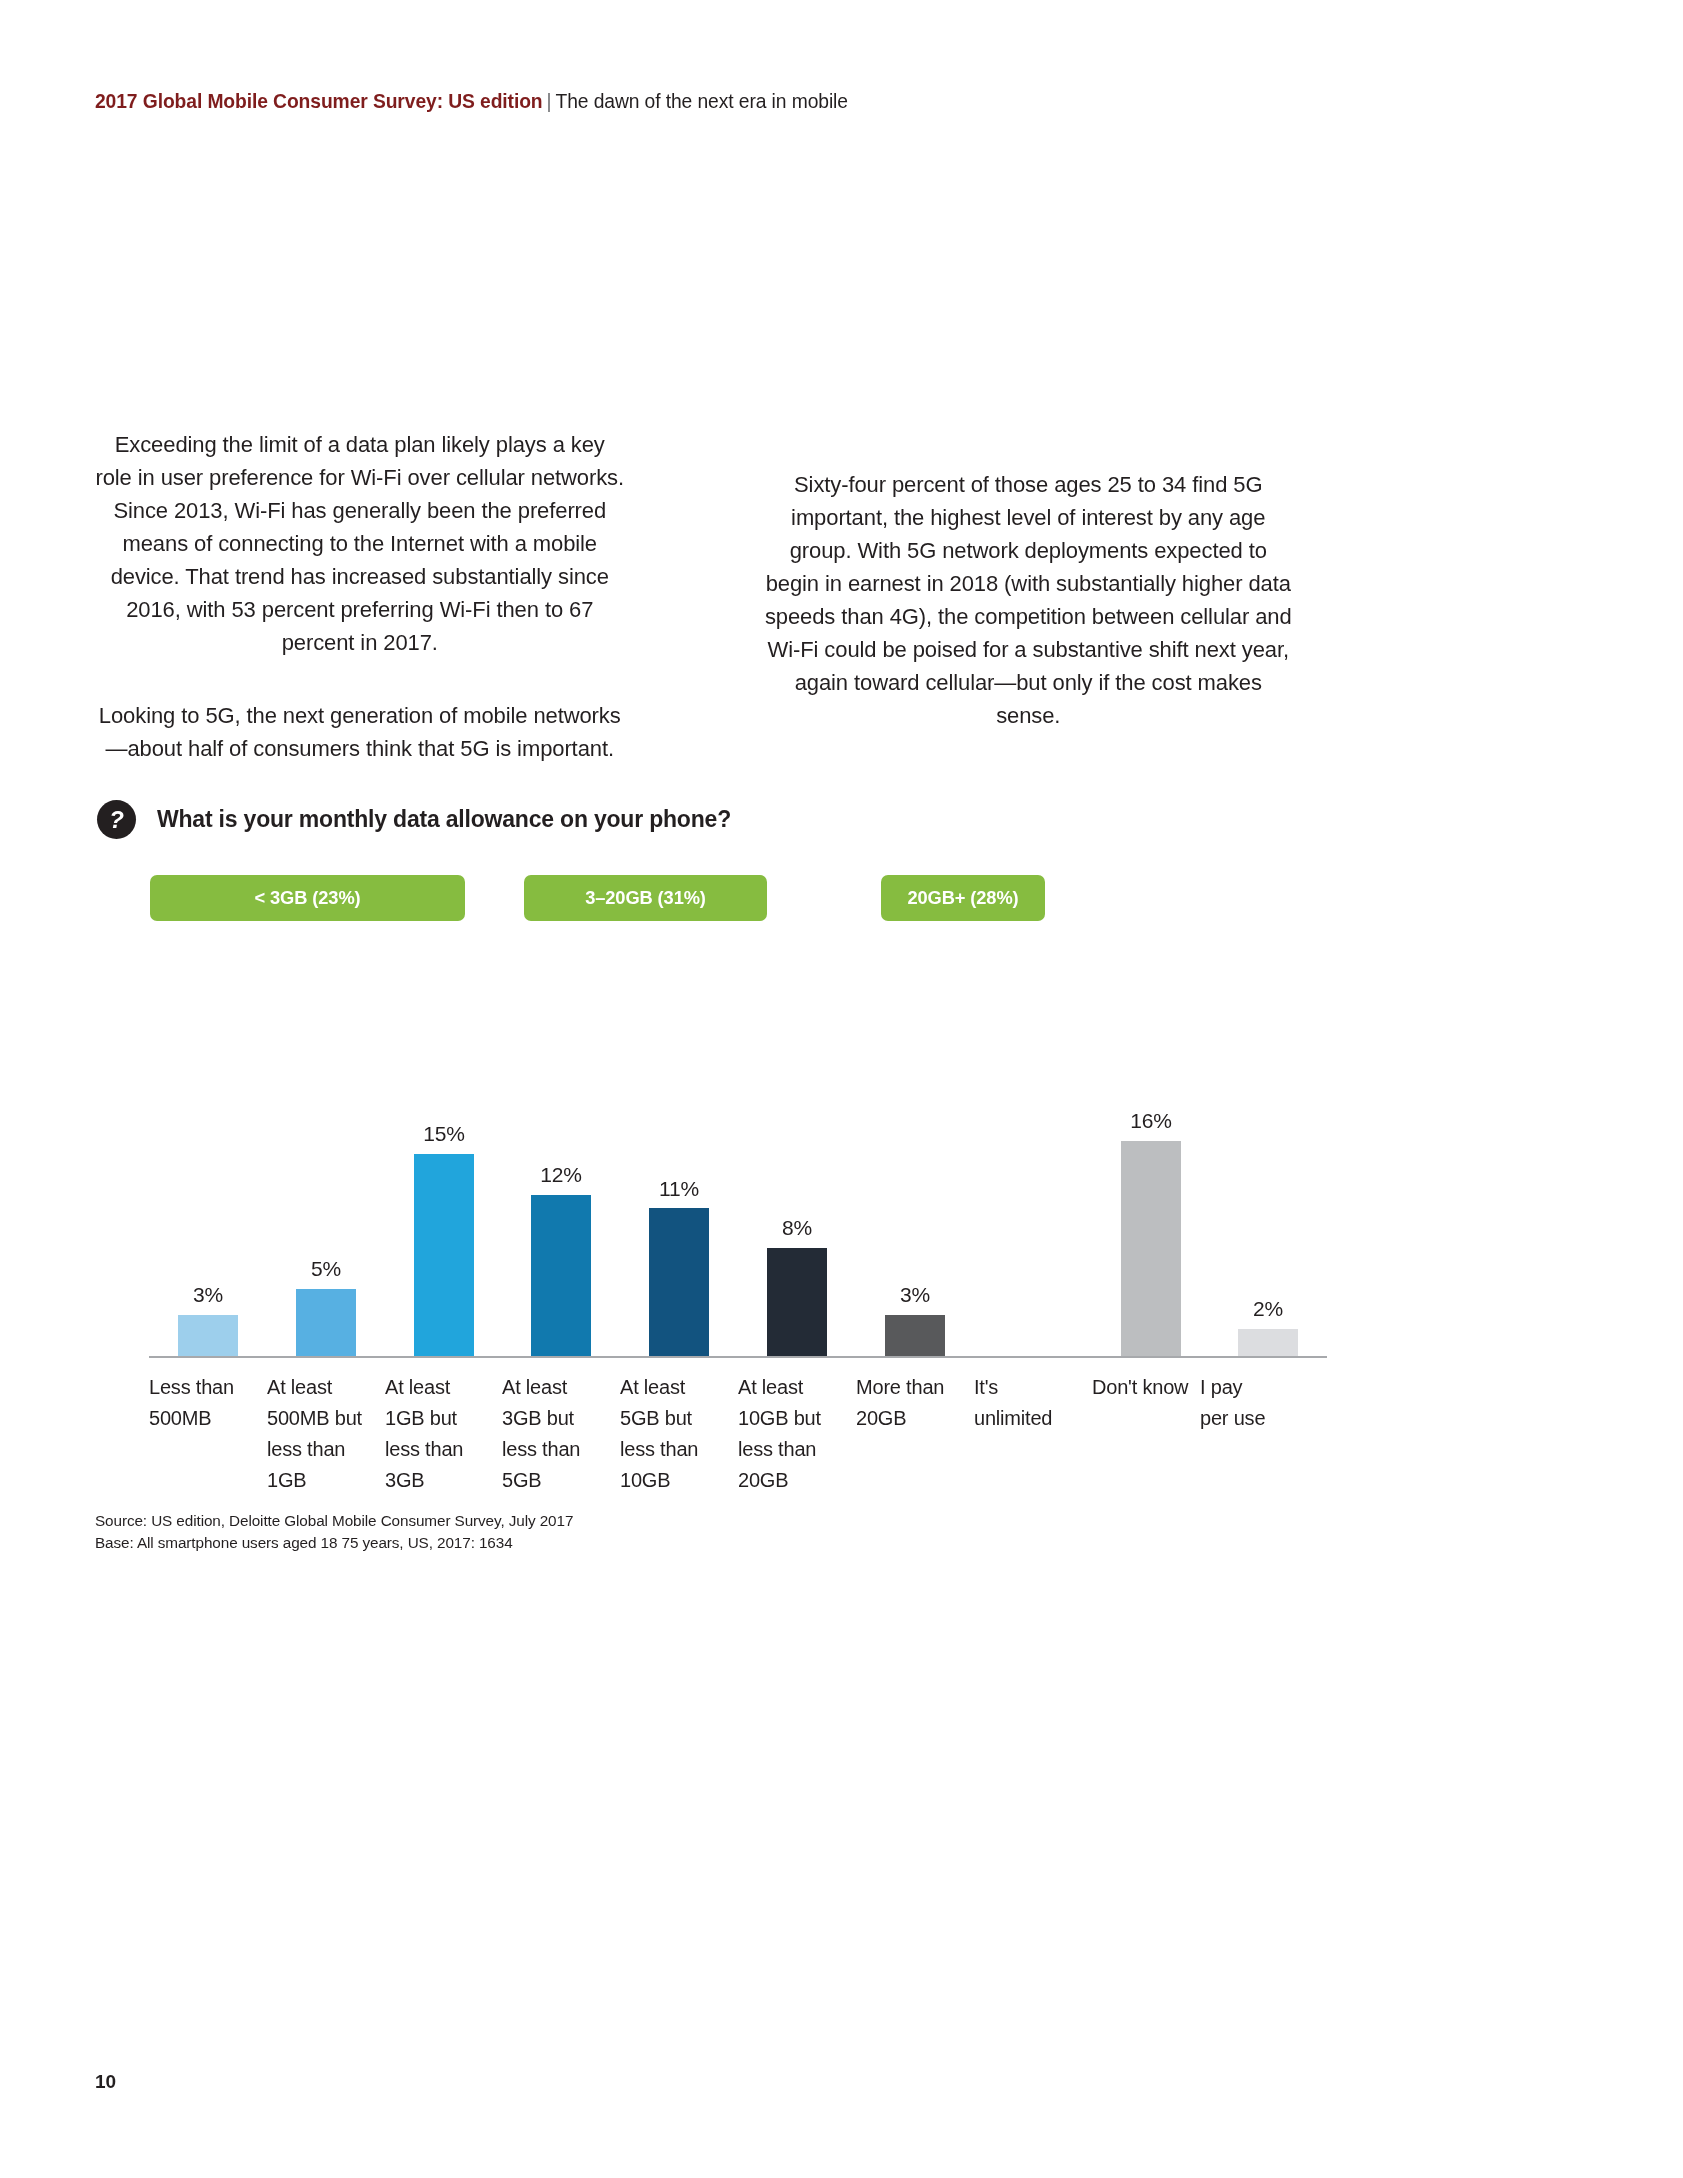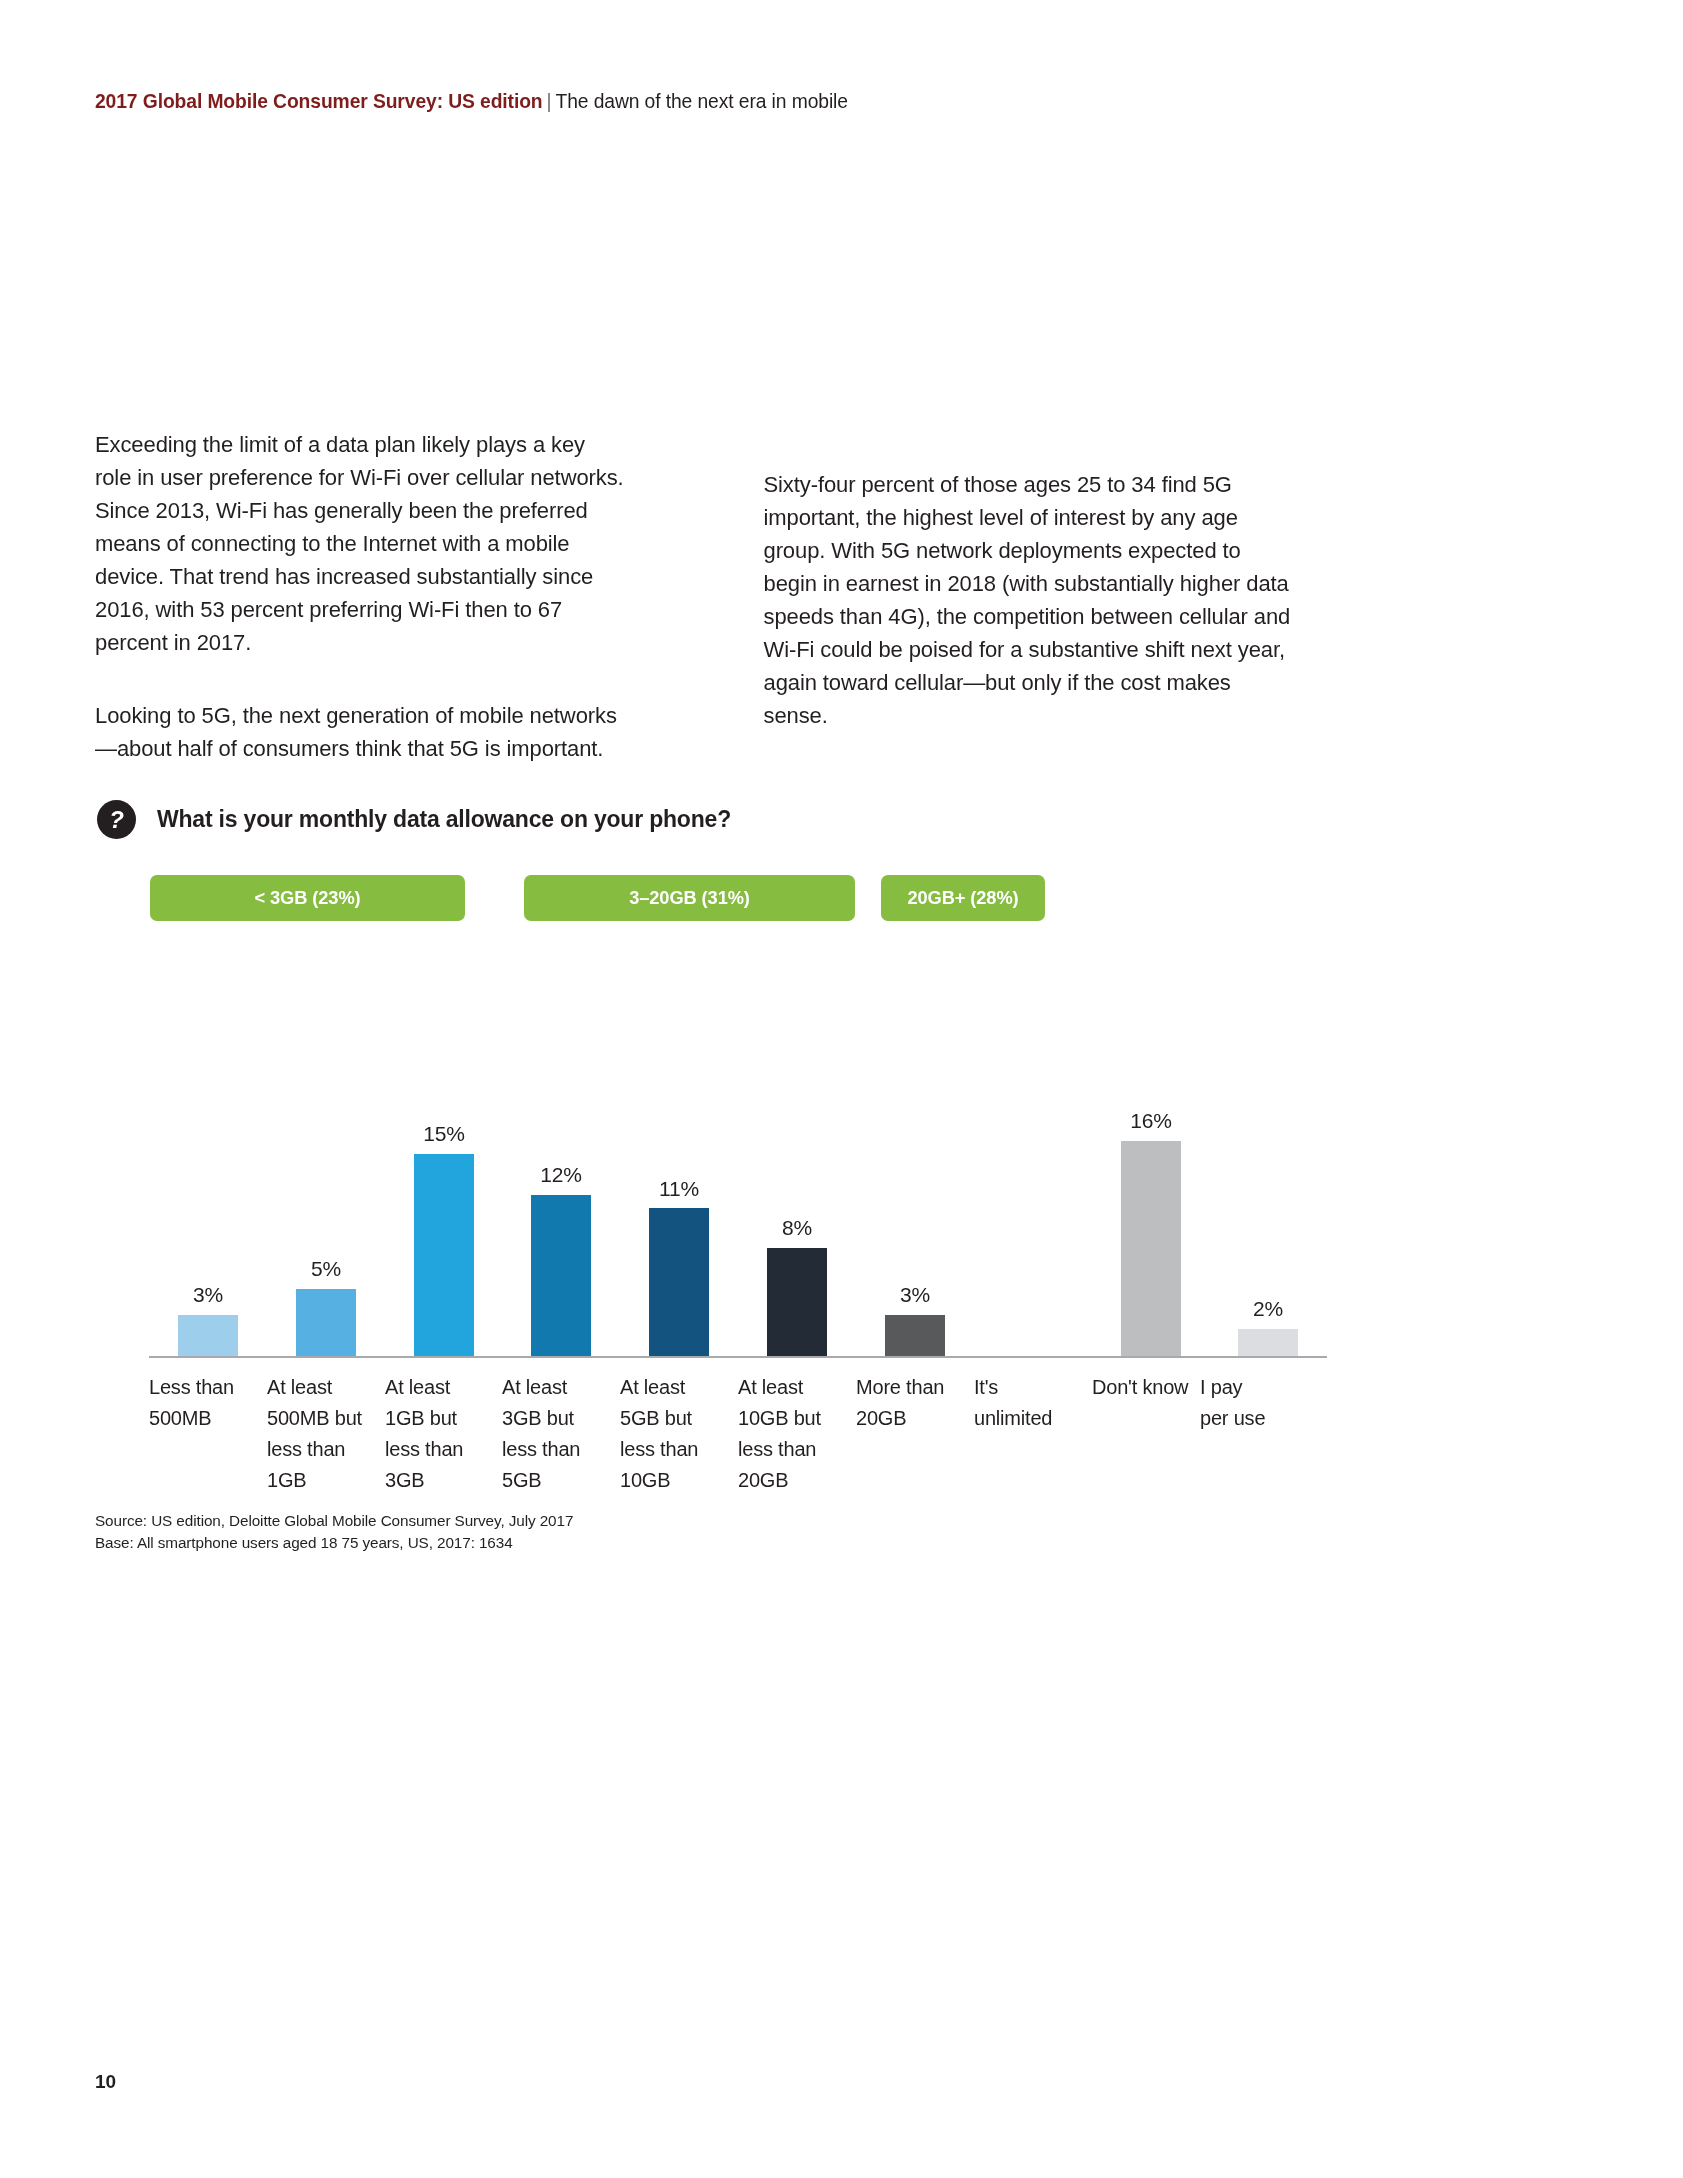--- a/index.html
+++ b/index.html
@@ -51,20 +51,21 @@
   .col {
     width: 584px;
   }
   .col p {
     margin: 0 0 34px 0;
     font-size: 22px;
     line-height: 33px;
     color: #231f20;
     font-weight: 300;
     letter-spacing: -0.1px;
+    text-align: center;
   }
   .col p:last-child { margin-bottom: 0; margin-top: 40px; }
 
   
   .question-row {
     position: absolute;
     left: 97px;
     top: 800px;
     display: flex;
     align-items: center;
@@ -109,21 +110,21 @@
     color: #ffffff;
     font-size: 18.3px;
     font-weight: bold;
     display: flex;
     align-items: center;
     justify-content: center;
     letter-spacing: -0.1px;
     white-space: nowrap;
   }
   .pill-0 { left: 0px;   width: 315px; }
-  .pill-1 { left: 374px; width: 331px; }
+  .pill-1 { left: 374px; width: 243px; }
   .pill-2 { left: 731px; width: 164px; }
 
   
   .chart {
     position: absolute;
     left: 149px;
     top: 980px;
     width: 1178px;
     height: 376px;
   }

